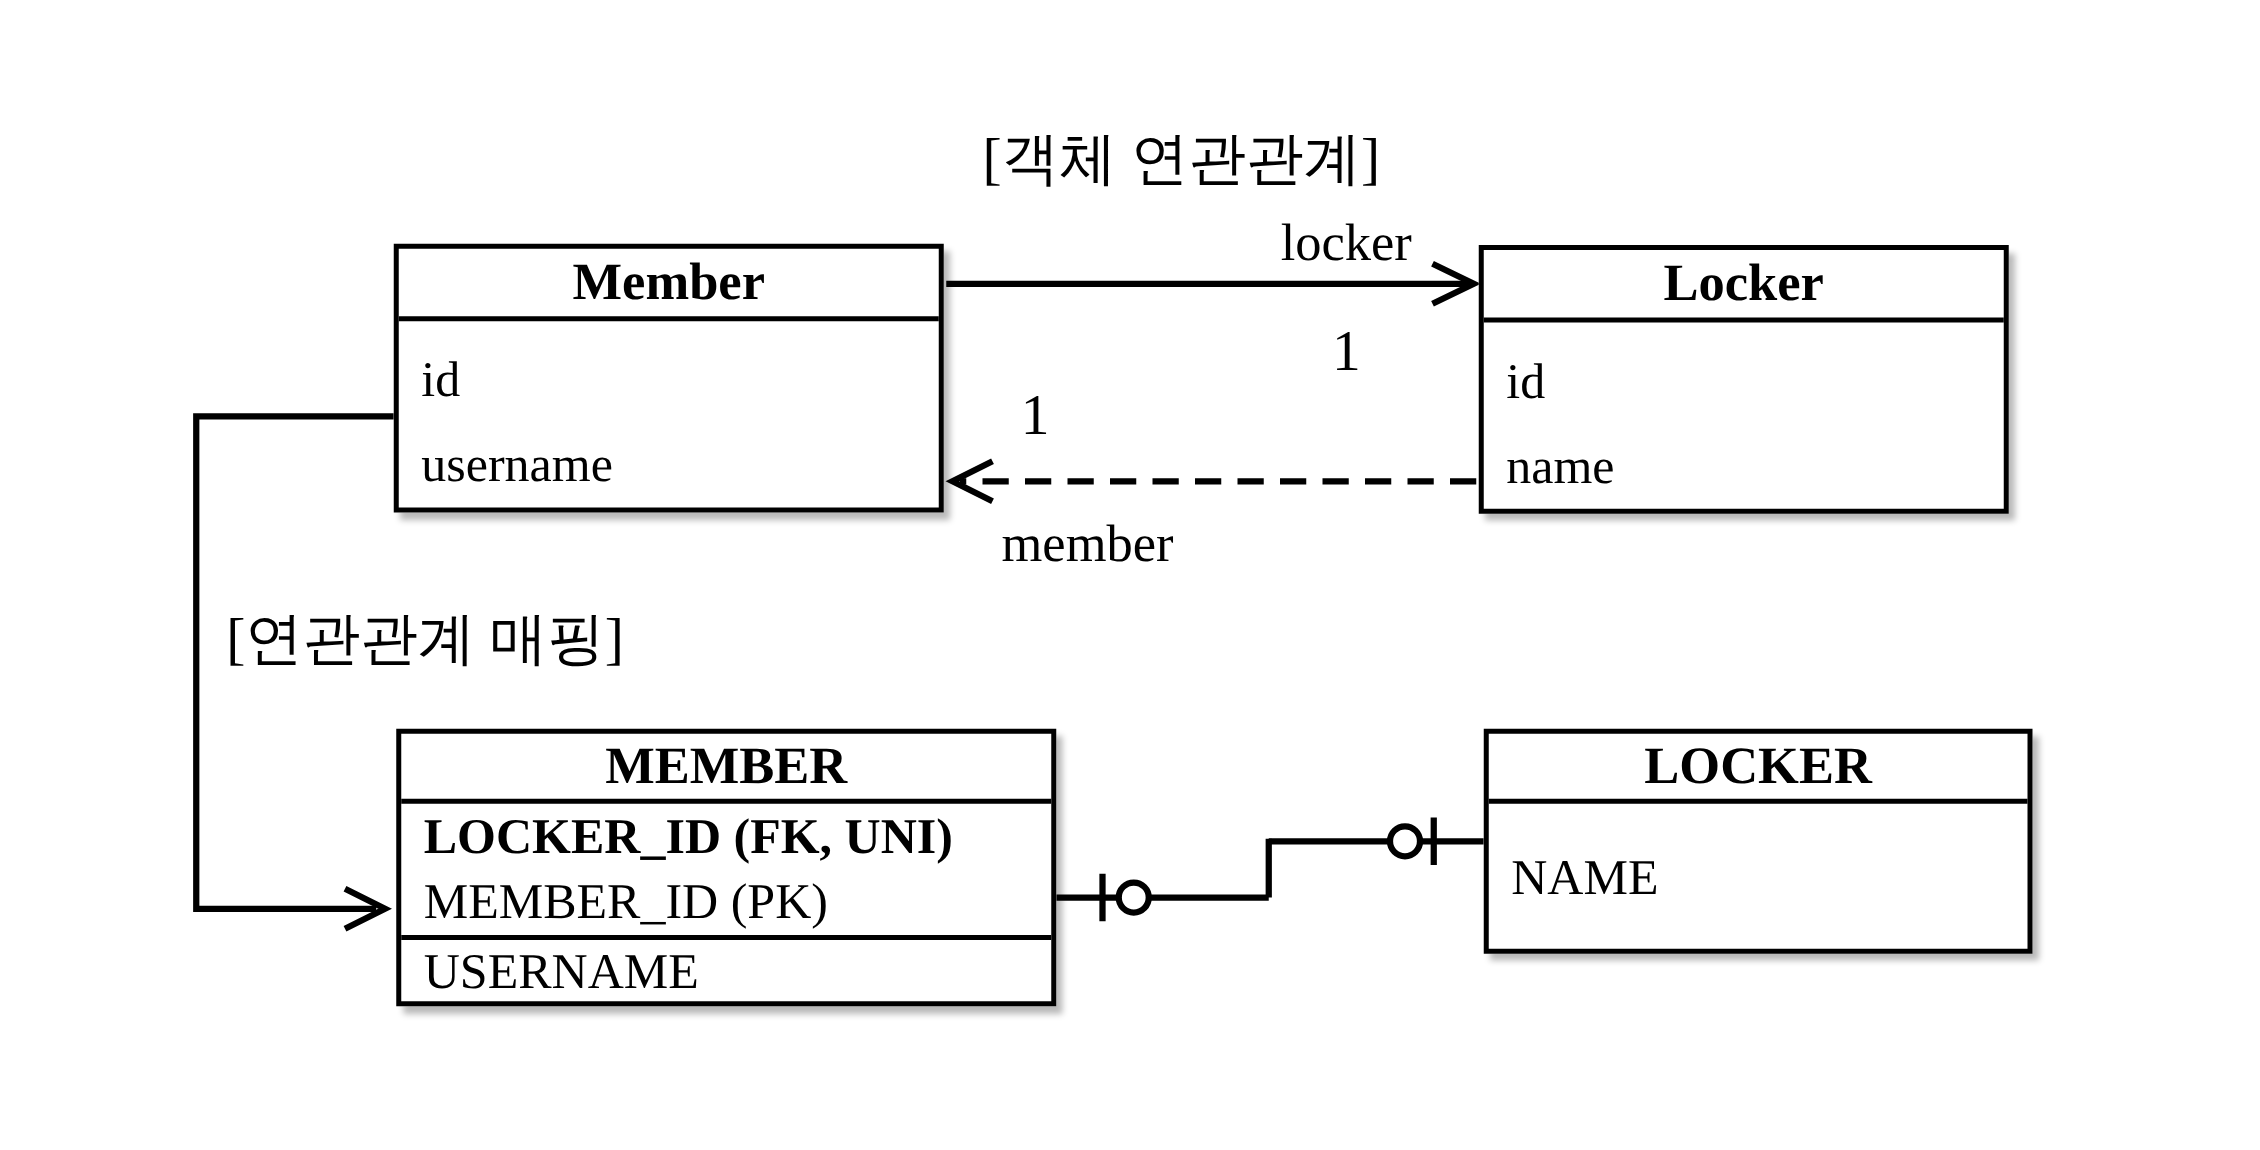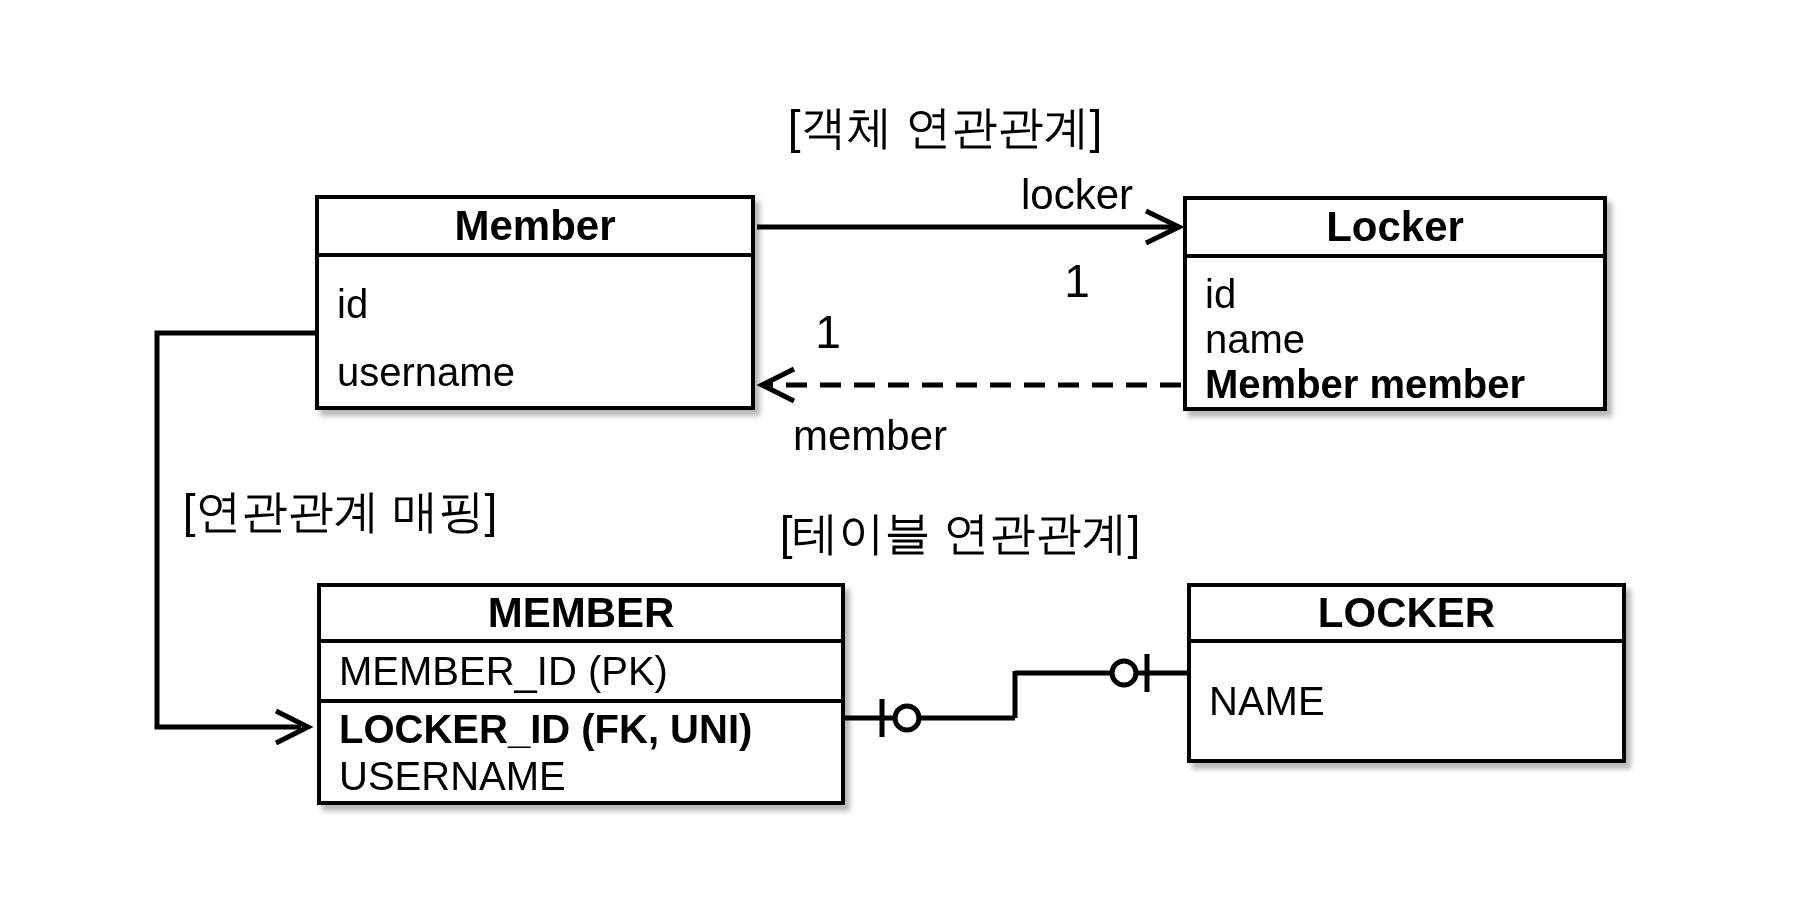--- a/index.html
+++ b/index.html
@@ -5,21 +5,21 @@
   html, body {
     margin: 0;
     padding: 0;
     background: #ffffff;
   }
   .canvas {
     position: relative;
     width: 1800px;
     height: 920px;
     background: #ffffff;
-    font-family: Liberation Sans, sans-serif;
+    font-family: Liberation Serif, serif;
     color: #000000;
     overflow: hidden;
   }
   .svg-layer {
     position: absolute;
     left: 0; top: 0;
     width: 1808px; height: 920px;
     pointer-events: none;
   }
   
@@ -97,48 +97,46 @@
     <line x1="1015" y1="718" x2="1015" y2="671" stroke="#000" stroke-width="5"></line>
     <line x1="1015" y1="673" x2="1187" y2="673" stroke="#000" stroke-width="5"></line>
     <line x1="882" y1="699" x2="882" y2="737" stroke="#000" stroke-width="5"></line>
     <circle cx="907" cy="718" r="12" fill="#ffffff" stroke="#000" stroke-width="5"></circle>
     <circle cx="1124" cy="673" r="12" fill="#ffffff" stroke="#000" stroke-width="5"></circle>
     <line x1="1147" y1="654" x2="1147" y2="692" stroke="#000" stroke-width="5"></line>
   </svg>
 
   <div class="lbl korean center-x" style="left:945px; top:102px;">[객체 연관관계]</div>
   <div class="lbl korean center-x" style="left:340px; top:486px;">[연관관계 매핑]</div>
-  <div class="lbl korean center-x" style="left:960px; top:508px;">[테이블 연관관계]</div>
 
   <div class="lbl assoc-name center-x" style="left:1077px; top:172px;">locker</div>
   <div class="lbl mult center-x" style="left:1077px; top:256px;">1</div>
   <div class="lbl mult center-x" style="left:828px; top:307px;">1</div>
   <div class="lbl assoc-name center-x" style="left:870px; top:413px;">member</div>
 
   <div class="box" style="left:315px; top:195px; width:440px; height:215px;">
     <div class="box-title" style="height:58px;">Member</div>
     <div class="box-body">
       <div class="field">id</div>
       <div class="field">username</div>
     </div>
   </div>
 
   <div class="box" style="left:1183px; top:196px; width:424px; height:215px;">
     <div class="box-title" style="height:58px;">Locker</div>
     <div class="box-body">
       <div class="field">id</div>
       <div class="field">name</div>
-      <div class="field bold">Member member</div>
     </div>
   </div>
 
   <div class="box" style="left:317px; top:583px; width:528px; height:222px;">
     <div class="box-title" style="height:56px;">MEMBER</div>
+    <div class="row bold" style="height:49px; align-items:flex-end;">LOCKER_ID (FK, UNI)</div>
     <div class="row row-sep" style="height:60px;">MEMBER_ID (PK)</div>
-    <div class="row bold" style="height:49px; align-items:flex-end;">LOCKER_ID (FK, UNI)</div>
     <div class="row" style="height:49px;">USERNAME</div>
   </div>
 
   <div class="box" style="left:1187px; top:583px; width:439px; height:180px;">
     <div class="box-title" style="height:56px;">LOCKER</div>
     <div class="row" style="flex:1;">NAME</div>
   </div>
 
 </div>
 

